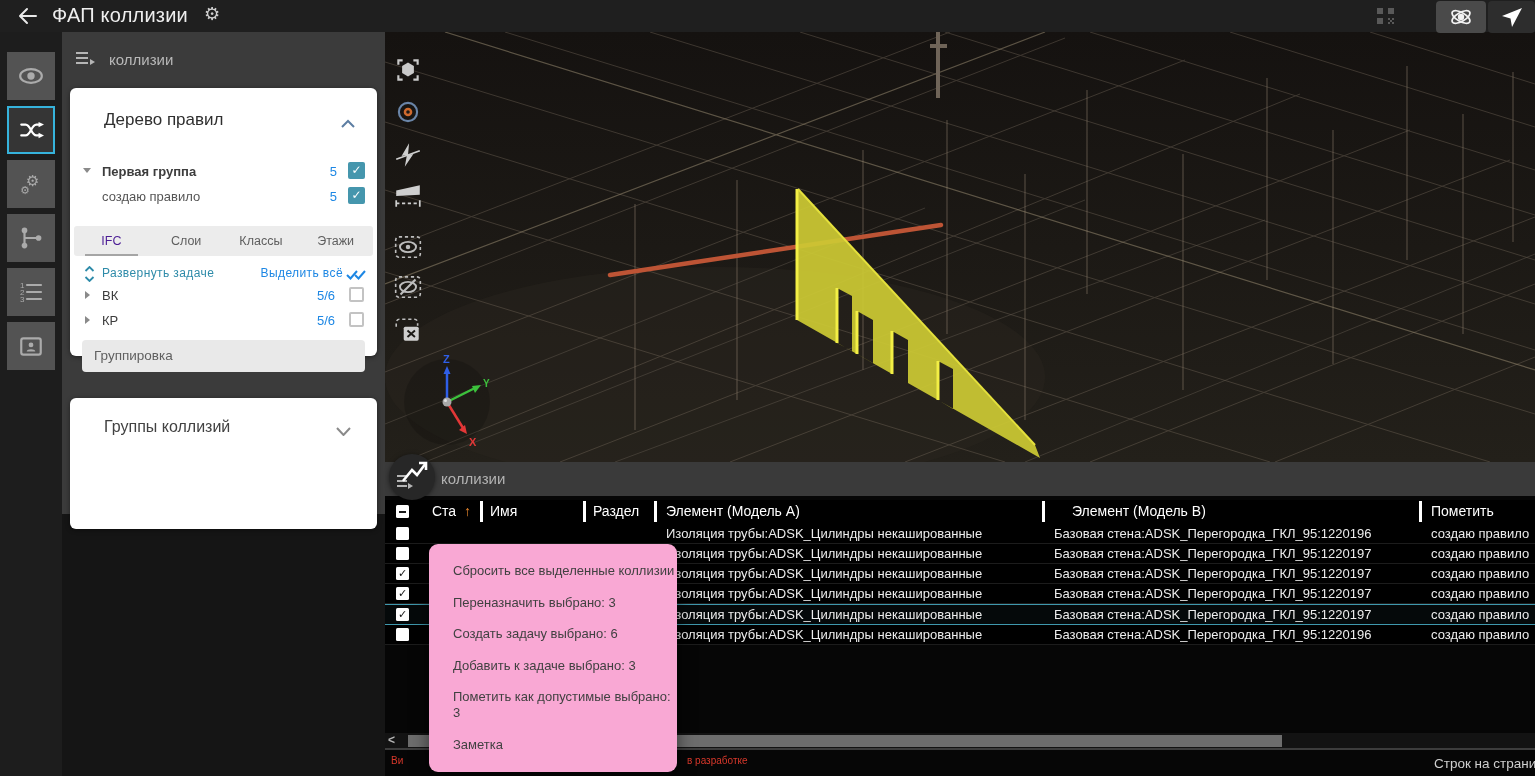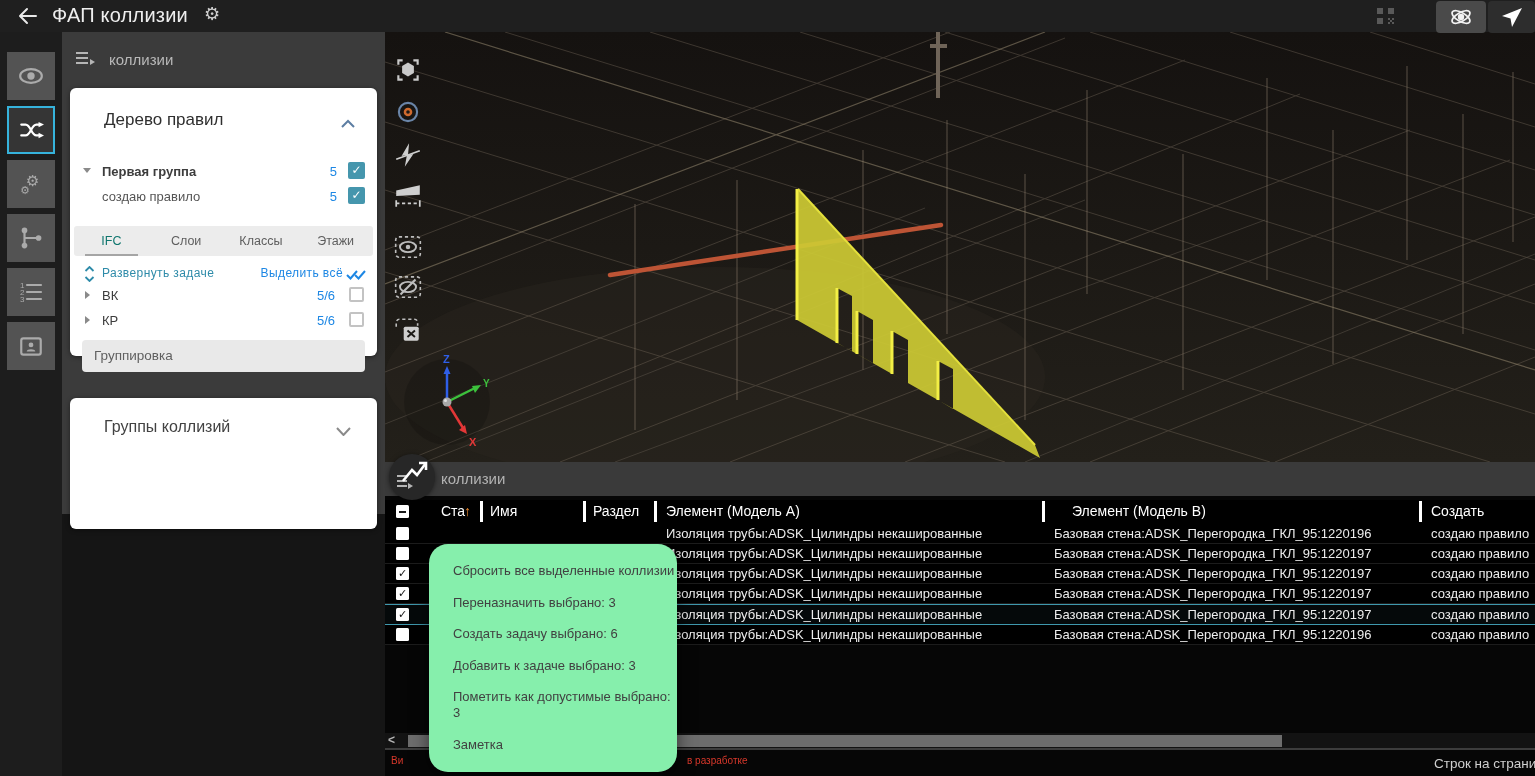--- a/index.html
+++ b/index.html
@@ -36,21 +36,21 @@
   .tree-row{position:absolute;left:0;width:100%;height:24px}
   .caret-d{width:0;height:0;border-left:4px solid transparent;border-right:4px solid transparent;border-top:5px solid #8a8a8a;position:absolute;left:13px;top:8px}
   .caret-r{width:0;height:0;border-top:4px solid transparent;border-bottom:4px solid transparent;border-left:5px solid #8a8a8a;position:absolute;left:15px;top:7px}
   .tlabel{position:absolute;left:32px;top:4px;font-size:13px;color:#3d3d3d}
   .tcount{position:absolute;right:40px;top:4px;font-size:13px;color:#1d87e4}
   .pcb{position:absolute;right:12px;top:2px;width:17px;height:17px;background:#4596ad;border-radius:2px;color:#fff;font-size:12px;text-align:center;line-height:17px;cursor:pointer}
   .ucb{position:absolute;right:13px;top:3px;width:15px;height:15px;border:2px solid #c3c3c3;border-radius:2px;background:#fff;cursor:pointer}
   .tcount2{position:absolute;right:42px;top:4px;font-size:13px;color:#1d87e4}
   .tabsbar{position:absolute;left:4px;top:138px;width:299px;height:30px;background:#ececec;border-radius:3px;display:flex}
   .tab{flex:1;text-align:center;line-height:30px;font-size:12.5px;color:#5e5e5e;position:relative;cursor:pointer}
-  .tab.active{color:#0f766e}
+  .tab.active{color:#4c1d95}
   .tab.active::after{content:"";position:absolute;left:15%;right:15%;bottom:0;height:2px;background:#a5a5a5}
   .linkrow{position:absolute;left:0;top:176px;width:100%;height:20px}
   .link-teal{position:absolute;left:32px;top:2px;font-size:12px;letter-spacing:.4px;color:#2e8ba9;cursor:pointer}
   .link-blue{position:absolute;right:34px;top:2px;font-size:12px;letter-spacing:.4px;color:#1d87e4;cursor:pointer}
   .grouping{position:absolute;left:12px;top:252px;width:283px;height:32px;background:#e9e9e9;border-radius:4px;line-height:32px;padding-left:12px;font-size:13.5px;color:#606060;cursor:text}
   .grp-row{position:absolute;left:0;width:100%;height:30px}
   .grp-label{position:absolute;left:34px;top:4px;font-size:16px;color:#424242}
   .under-panel{position:absolute;left:62px;top:514px;width:323px;height:262px;background:#151515}
 
   
@@ -70,21 +70,21 @@
   .hcb{position:absolute;left:11px;top:5px;width:13px;height:13px;background:#fff;border-radius:1.5px;cursor:pointer}
   .hcb.ind::after{content:"";position:absolute;left:3px;top:5.5px;width:7px;height:2px;background:#1a1a1a}
   .sortarrow{position:absolute;left:79px;top:3px;color:#ef8b2e;font-weight:bold;font-size:14px}
   .rows{position:absolute;left:0;top:62px;width:100%}
   .trow{position:relative;width:100%;height:20px;background:#000;border-bottom:1px solid #1c1c1c;color:#ededed;font-size:13px;cursor:pointer}
   .trow.sel{border-top:1px solid #3f98ad;border-bottom:1px solid #3f98ad;background:#05090a;height:21px}
   .tcb{position:absolute;left:11px;top:3px;width:13px;height:13px;background:#fff;border-radius:1.5px;color:#111;font-size:11px;line-height:13px;text-align:center;cursor:pointer}
   .ca{position:absolute;left:281px;top:2px;width:372px;white-space:nowrap;overflow:hidden}
   .cb{position:absolute;left:669px;top:2px;width:362px;white-space:nowrap;overflow:hidden}
   .cr{position:absolute;left:1046px;top:2px;width:104px;white-space:nowrap;overflow:hidden}
-  .ctxmenu{position:absolute;left:44px;top:82px;width:248px;height:228px;background:#86efac;border-radius:19px;box-shadow:0 5px 18px rgba(0,0,0,.55);z-index:25;display:flex;flex-direction:column;justify-content:space-evenly;padding:4px 0}
+  .ctxmenu{position:absolute;left:44px;top:82px;width:248px;height:228px;background:#f9a8d4;border-radius:9px;box-shadow:0 5px 18px rgba(0,0,0,.55);z-index:25;display:flex;flex-direction:column;justify-content:space-evenly;padding:4px 0}
   .mi{padding-left:24px;font-size:13px;color:#414141;cursor:pointer;line-height:16px}
   .hscroll{position:absolute;left:0;top:271px;width:100%;height:17px;background:#131313;border-bottom:2px solid #3d3d3d}
   .harrow{position:absolute;left:3px;top:0;width:14px;height:15px;color:#b5b5b5;font-size:12px;font-weight:bold;line-height:15px;cursor:pointer}
   .hthumb{position:absolute;left:23px;top:2px;width:874px;height:12px;background:#6d6d6d;cursor:grab}
   .statusrow{position:absolute;left:0;top:290px;width:100%;height:24px}
   .st-red{position:absolute;top:3px;color:#d8382b;font-size:10px;white-space:nowrap}
   .st-gray{position:absolute;left:1049px;top:4px;width:101px;color:#cfcfcf;font-size:13.5px;white-space:nowrap;overflow:hidden}
 </style>
 </head>
 <body>
@@ -376,32 +376,32 @@
           <line x1="8" y1="32" x2="18" y2="32"></line>
         </g>
       <polygon points="19,29 24,32 19,35" fill="#b5b5b5"></polygon>
       <polyline points="14,27 23,16 28,21 37,9" stroke="#fff" stroke-width="2.6" fill="none"></polyline>
       <path d="M30 9 H37 V16" stroke="#fff" stroke-width="2.6" fill="none"></path>
     </svg>
   </div>
 
   <div class="thead">
     <span class="hcb ind"></span>
-    <span class="th" style="left:56px">Ста</span>
+    <span class="th" style="left:47px">Ста</span>
     <span class="sortarrow">↑</span>
     <span class="thsep" style="left:95px"></span>
     <span class="th" style="left:105px">Имя</span>
     <span class="thsep" style="left:198px"></span>
     <span class="th" style="left:208px">Раздел</span>
     <span class="thsep" style="left:269px"></span>
     <span class="th" style="left:281px">Элемент (Модель A)</span>
     <span class="thsep" style="left:657px"></span>
     <span class="th" style="left:687px">Элемент (Модель B)</span>
     <span class="thsep" style="left:1034px"></span>
-    <span class="th" style="left:1046px">Создать</span>
+    <span class="th" style="left:1046px">Пометить</span>
   </div>
 
   <div class="rows">
     <div class="trow">
       <span class="tcb"></span>
       <span class="ca">Изоляция трубы:ADSK_Цилиндры некашированные</span>
       <span class="cb">Базовая стена:ADSK_Перегородка_ГКЛ_95:1220196</span>
       <span class="cr">создаю правило</span>
     </div>
     <div class="trow">

